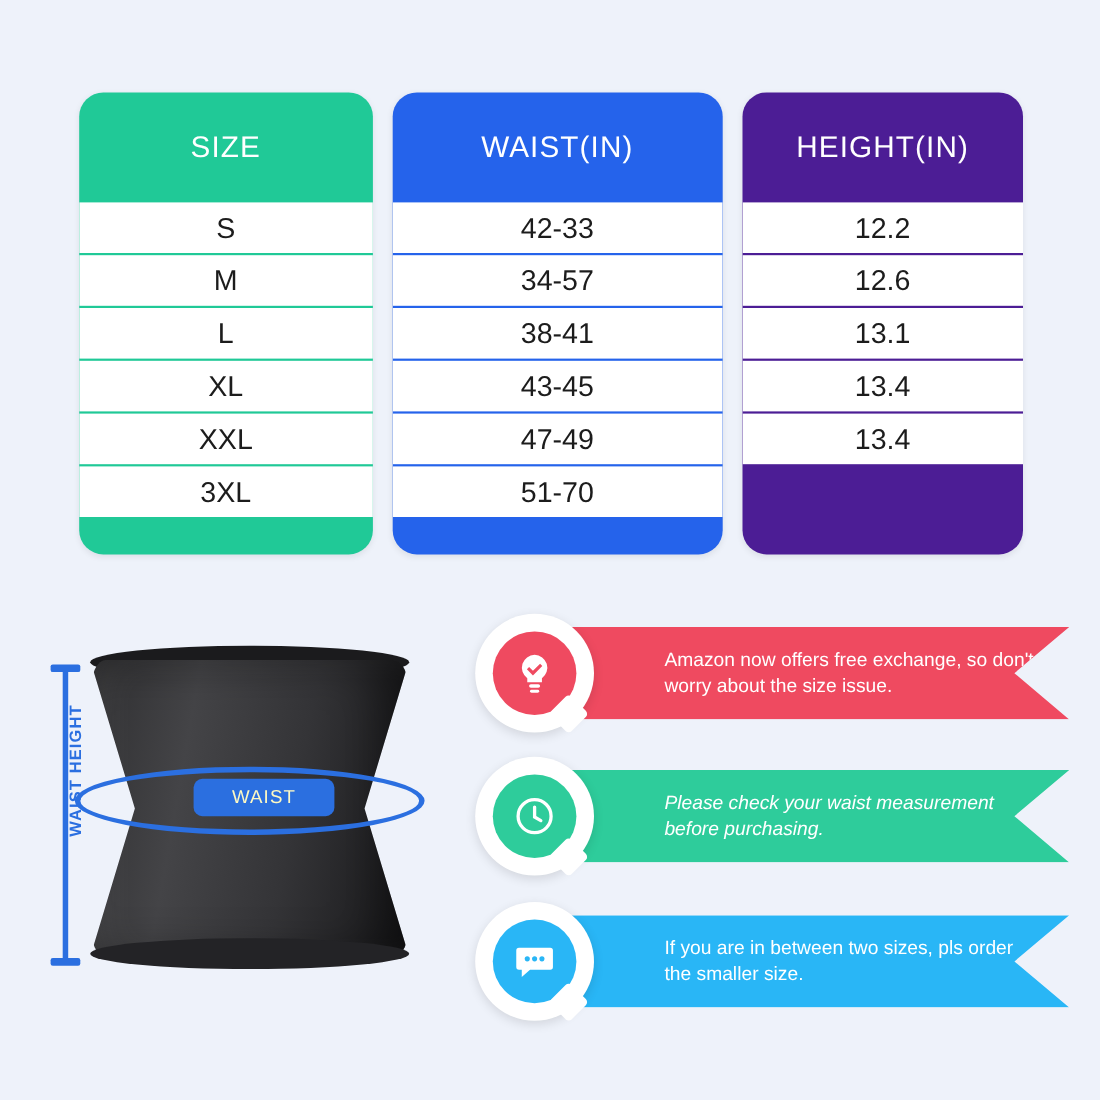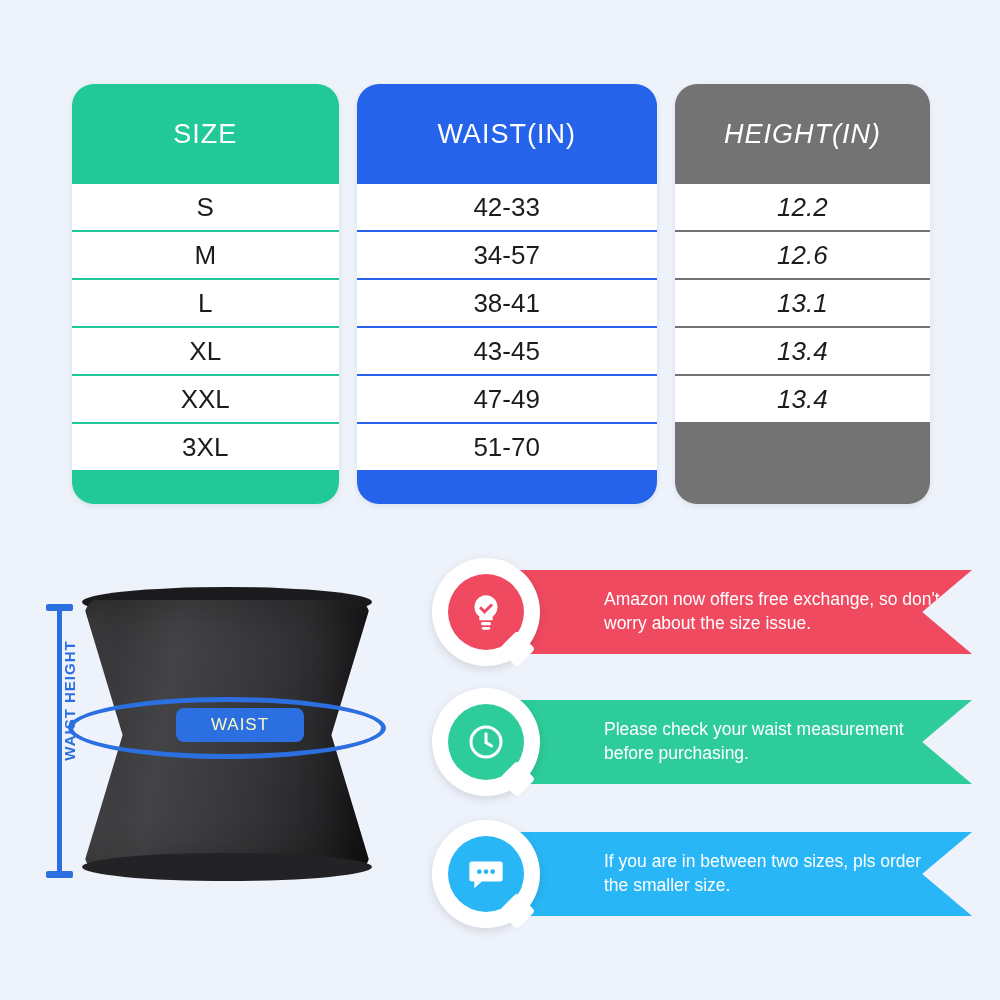--- a/index.html
+++ b/index.html
@@ -22,21 +22,21 @@
   }
   .col {
     border-radius: 22px;
     overflow: hidden;
     display: flex;
     flex-direction: column;
     box-shadow: 0 2px 6px rgba(0,0,0,0.08);
   }
   .col.size    { width: 284px; background: #20c997; }
   .col.waist   { width: 320px; background: #2563eb; }
-  .col.height  { width: 272px; background: #737373; font-style: italic; }
+  .col.height  { width: 272px; background: #4c1d95; }
 
   .col-head {
     height: 100px;
     display: flex;
     align-items: center;
     justify-content: center;
     color: #ffffff;
     font-size: 27px;
     letter-spacing: 1px;
     font-weight: 400;
@@ -126,21 +126,21 @@
   }
 
   
   .notes {
     position: absolute;
     left: 432px; top: 548px;
     width: 540px; height: 420px;
   }
   .note { position: absolute; left: 0; width: 540px; height: 108px; }
   .note:nth-child(1) { top: 10px; }
-  .note:nth-child(2) { top: 140px; }
+  .note:nth-child(2) { top: 140px; font-style: italic; }
   .note:nth-child(3) { top: 272px; }
 
   .ribbon {
     position: absolute;
     left: 42px; top: 12px;
     width: 498px; height: 84px;
     clip-path: polygon(0 0, 100% 0, 90% 50%, 100% 100%, 0 100%);
     display: flex;
     align-items: center;
   }

